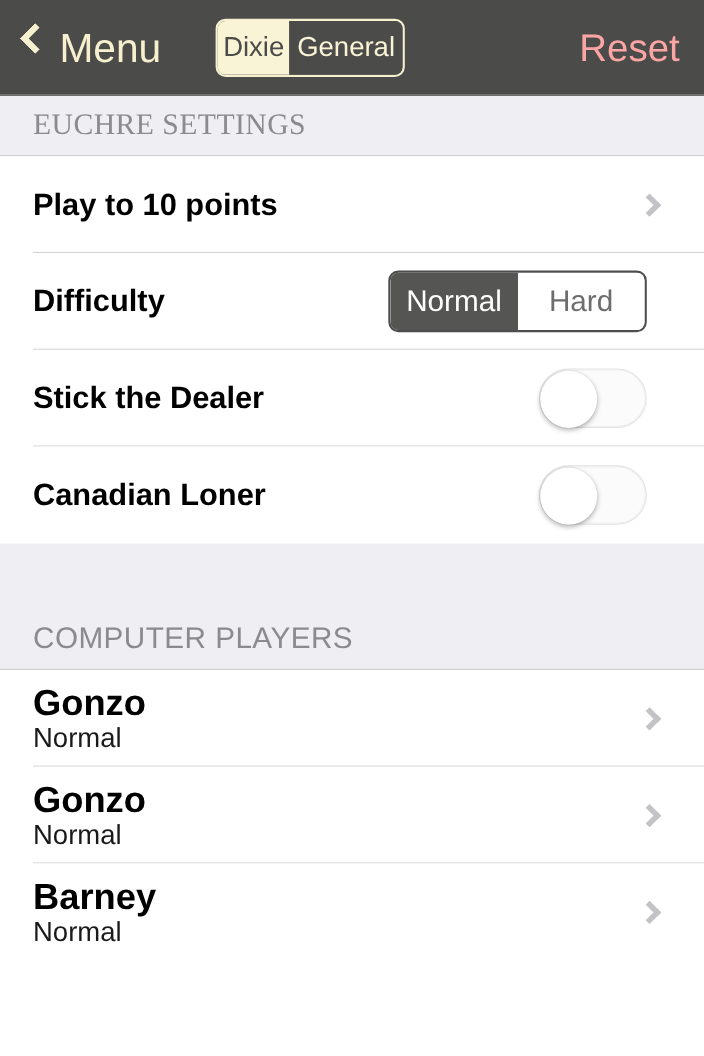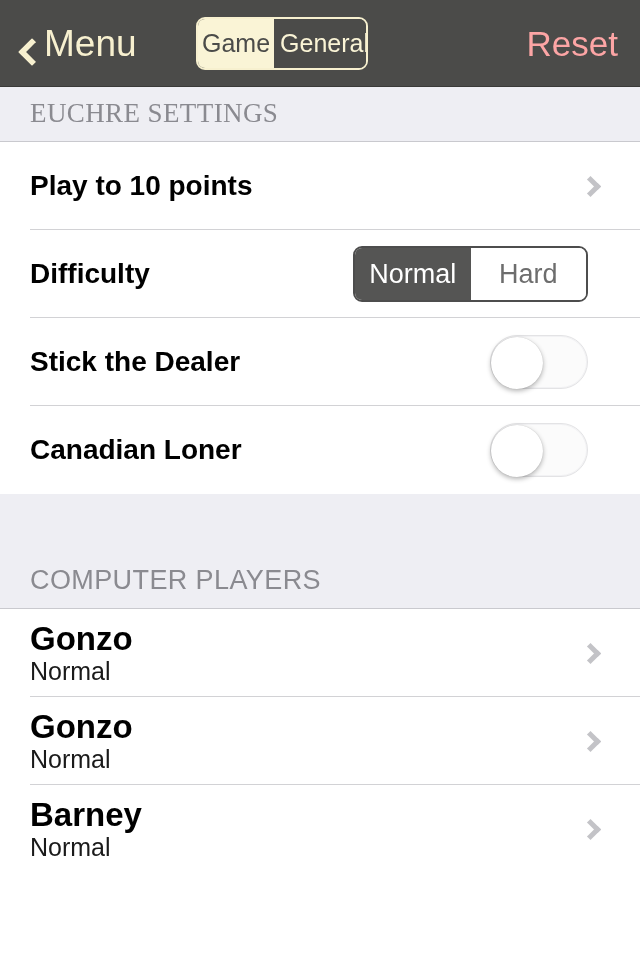--- a/index.html
+++ b/index.html
@@ -16,21 +16,21 @@
   .navbar {
     position:relative;
     height:86px;
     background:#4b4b49;
     display:flex;
     align-items:center;
     justify-content:space-between;
     padding:0 22px;
   }
   .nav-back {
-    display:flex; align-items:flex-end; gap:0;
+    display:flex; align-items:flex-start; gap:10px;
     color:#f7f0cf;
     cursor:pointer;
   }
   .nav-back .chev {
     display:block; width:20px; height:20px;
     border-left:6px solid #f7f0cf;
     border-bottom:6px solid #f7f0cf;
     transform:rotate(45deg);
     margin-right:2px;
     border-radius:1px;
@@ -181,21 +181,21 @@
 
   <div class="navbar">
 
     <div class="nav-back">
       <span class="chev"></span>
       <span class="nav-back-label">Menu</span>
     </div>
 
     <div class="seg-top">
       <div class="seg on">
-        <span>Game</span>
+        <span>Dixie</span>
       </div>
       <div class="seg off">
         <span>General</span>
       </div>
     </div>
 
     <div class="nav-reset">
       <span>Reset</span>
     </div>
   </div>

